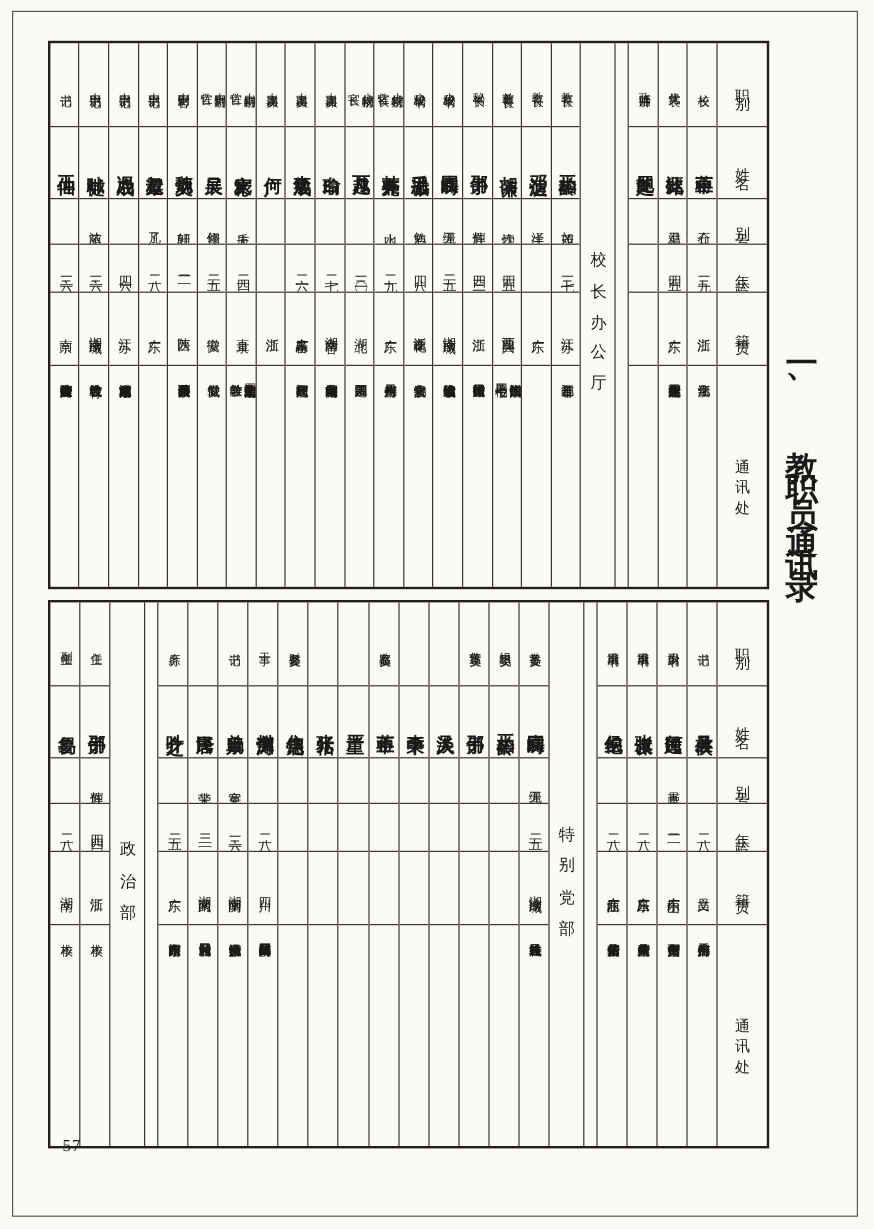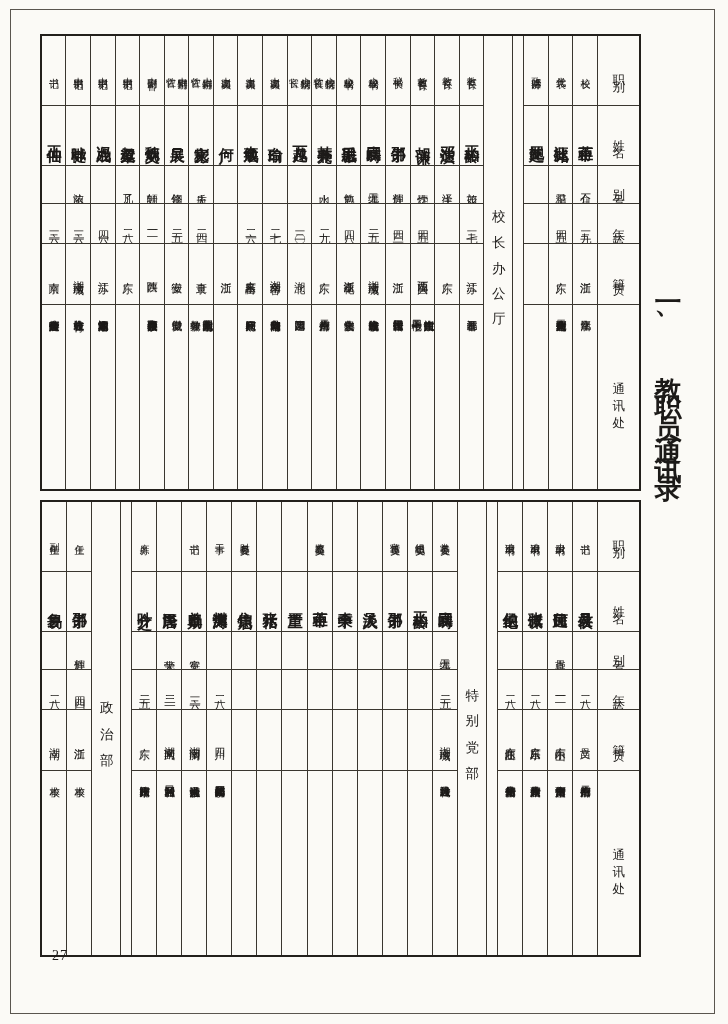--- a/index.html
+++ b/index.html
@@ -432,13 +432,13 @@
     <div class="vcol">
       <div class="cell r1">副主任</div>
       <div class="cell r2">鲁易</div>
       <div class="cell r3"></div>
       <div class="cell r4">二八</div>
       <div class="cell r5">湖南</div>
       <div class="cell r6">本校</div>
     </div>
   </div>
 
-<div class="page-number">27</div>
+<div class="page-number">57</div>
 
 </body></html>

